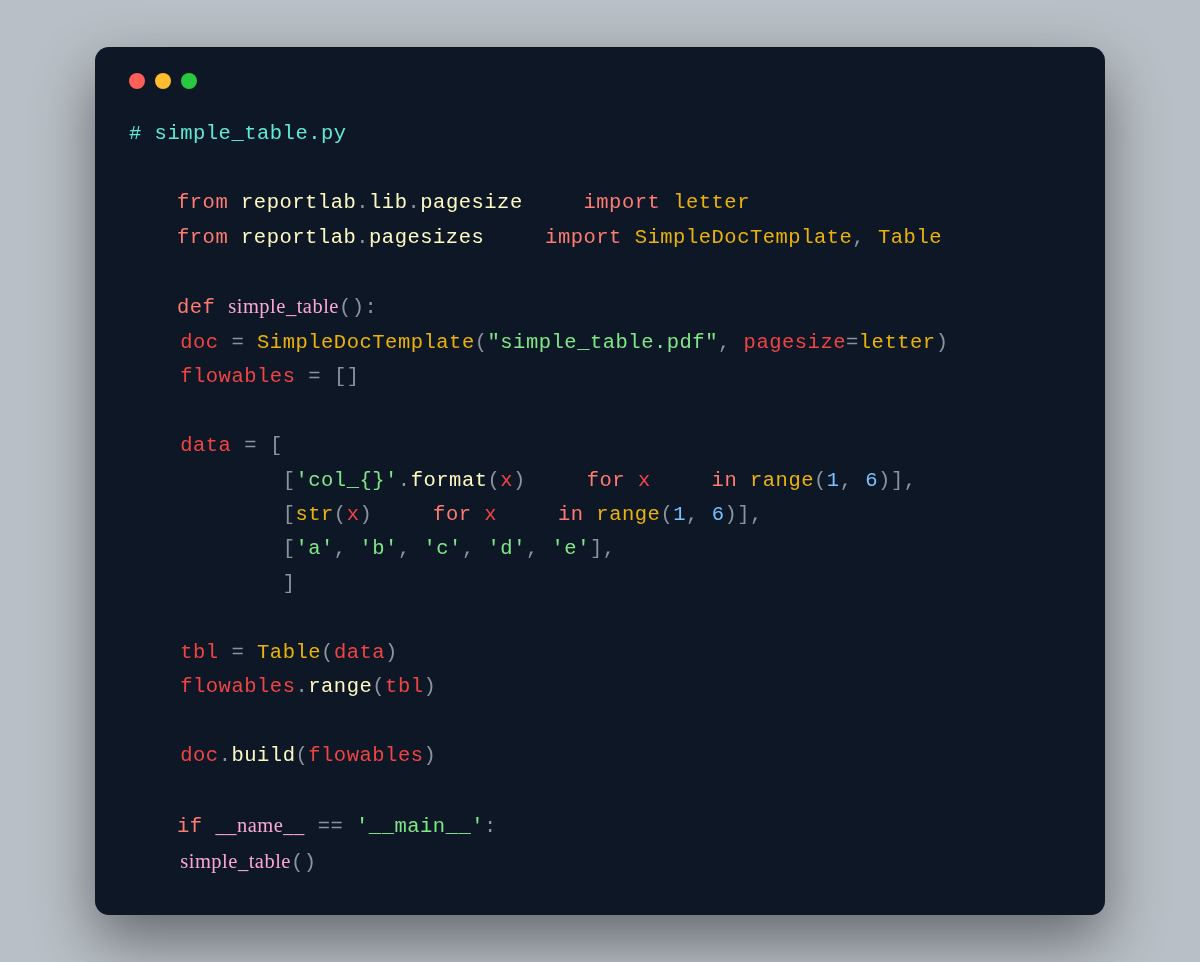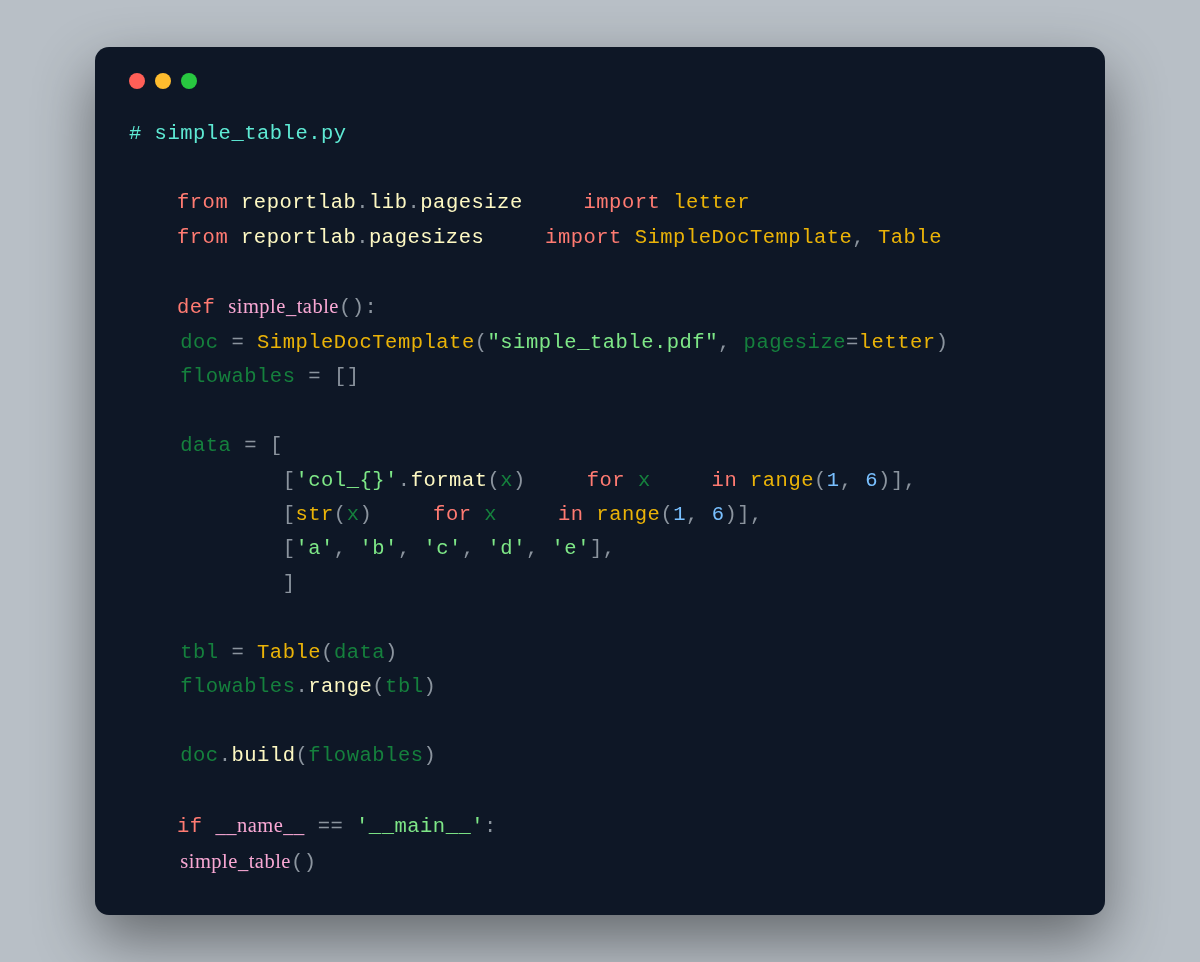--- a/index.html
+++ b/index.html
@@ -38,21 +38,21 @@
   .code {
     font-size: 20.5px;
     line-height: 1.68;
     letter-spacing: 0.5px;
     white-space: pre;
     color: #c9d1d9;
   }
   .c-comment  { color: #5eead4; }
   .c-keyword  { color: #ff7b72; margin-left: 48px; }  
   .c-module   { color: #fef9c3; text-align: right; }  
-  .c-ident    { color: #15803d; }  
+  .c-ident    { color: #ef4444; }  
   .c-func     { color: #f9a8d4; font-family: Liberation Serif, serif; }  
   .c-call     { color: #eab308; }  
   .c-string   { color: #7ee787; }
   .c-op       { color: #8b949e; }  
   .c-num      { color: #79c0ff; }
 </style>
 </head>
 <body>
 
 <div class="stage">

